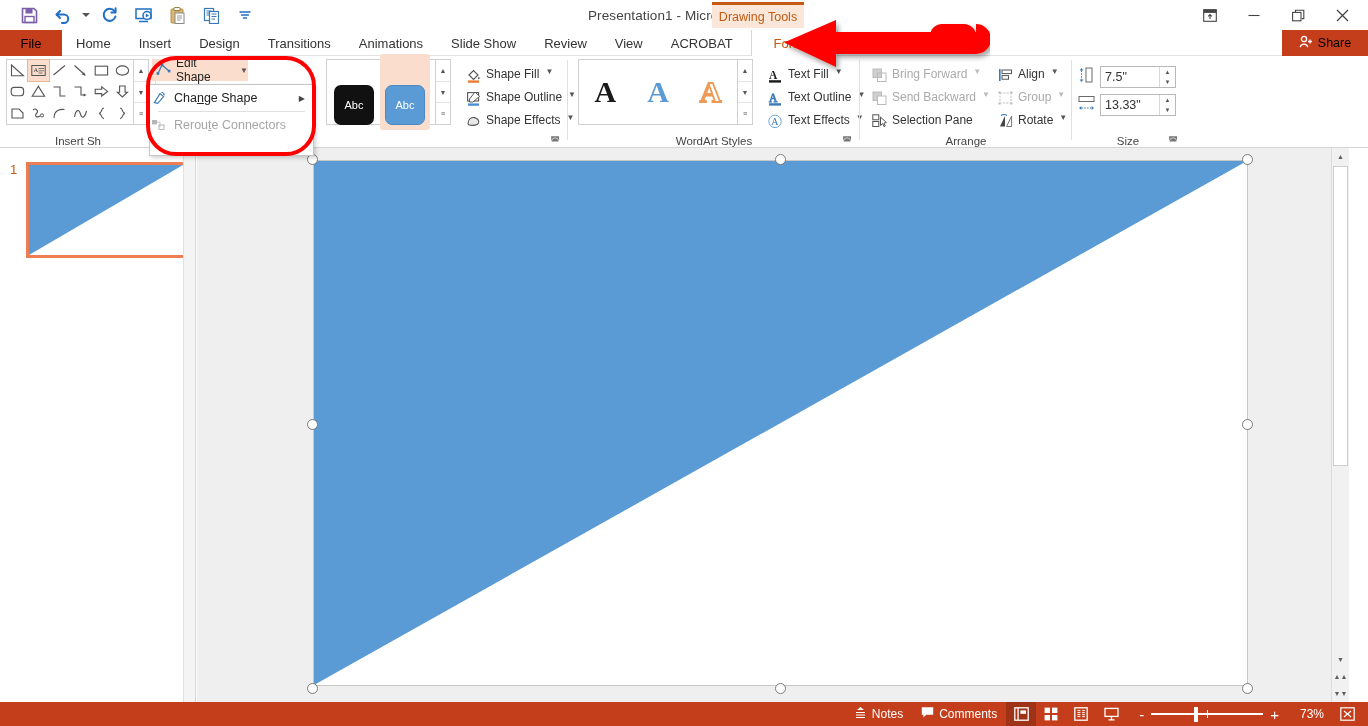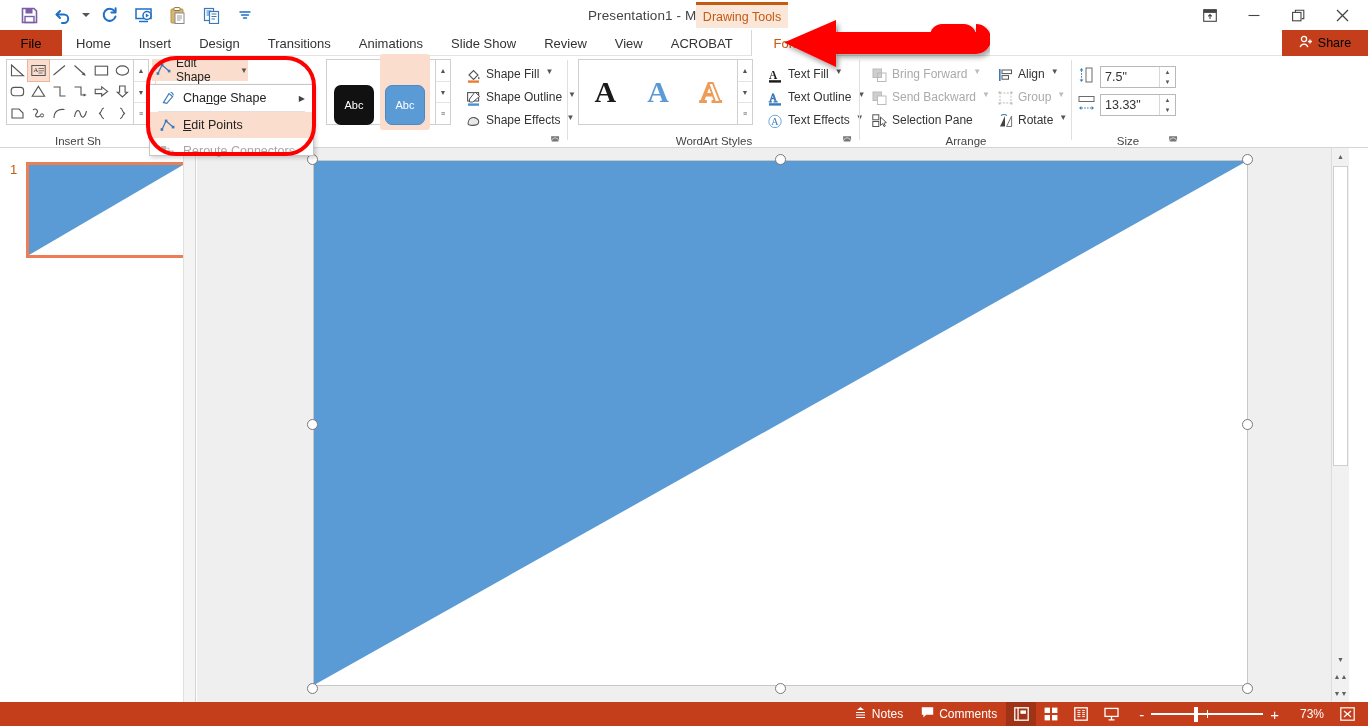--- a/index.html
+++ b/index.html
@@ -26,21 +26,21 @@
   .qat-caret { width: 12px; height: 28px; display:flex; align-items:center; justify-content:center; }
   .qat-caret svg { display:block; }
 
   .win-title {
     position: absolute; left: 0; top: 0; width: 1368px; height: 30px;
     display: flex; align-items: center; justify-content: center;
     font-size: 13.5px; color: #444; letter-spacing: 0.1px;
     pointer-events: none;
   }
   .ctx-tab-label {
-    position: absolute; left: 696px; top: 2px; width: 92px; height: 26px;
+    position: absolute; left: 712px; top: 2px; width: 92px; height: 26px;
     background: #fae7d9; color: #c55a11;
     display: flex; align-items: center; justify-content: center;
     font-size: 12.5px; border-top: 3px solid #c55a11;
   }
   .win-ctrls { position: absolute; right: 4px; top: 0; height: 30px; display: flex; align-items: center; }
   .win-btn {
     width: 44px; height: 28px; display: flex; align-items: center; justify-content: center; cursor: default;
   }
   .win-btn svg { display: block; }
 
@@ -232,21 +232,21 @@
   }
 
   
   .menu {
     position: absolute; left: 149px; top: 84px; width: 165px; height: 72px;
     background: #fff; border: 1px solid #c6c6c6; z-index: 35;
     box-shadow: 2px 2px 4px rgba(0,0,0,0.18);
   }
   .menu-item {
     height: 26px; display: flex; align-items: center; gap: 8px;
-    padding-left: 9px; font-size: 12.5px; color: #222; cursor: default; position: relative;
+    font-size: 12.5px; color: #222; cursor: default; position: relative;
   }
   .menu-item.hl { background: #fbddcd; }
   .menu-item.dis { color: #a6a6a6; }
   .menu-item .mi-ico { width: 16px; height: 16px; display: flex; align-items: center; justify-content: center; flex: 0 0 16px; }
   .menu-item .submenu-arrow { position: absolute; right: 8px; font-size: 8px; color: #444; }
   .menu-div { height: 1px; background: #e0e0e0; margin: 0 8px; }
 
   
   .editshape-btn {
     position: absolute; left: 152px; top: 59px; width: 96px; height: 22px;
@@ -711,31 +711,20 @@
       <span class="mi-ico">
         <svg width="15" height="14" viewBox="0 0 15 14">
             <path d="M3.4 11.6 L9 2.6 L12.6 5.6 L6.8 12.4 Z" fill="none" stroke="#3a7ab8" stroke-width="1.1"></path>
             <path d="M10.5 1.2 a3 3 0 0 1 2.6 3.2" fill="none" stroke="#3a7ab8" stroke-width="1.1"></path>
           </svg>
       </span>
       <span>Cha<u>n</u>ge Shape</span>
       <span class="submenu-arrow">▶</span>
     </div>
     <div class="menu-div"></div>
-    <div class="menu-item hl">
-      <span class="mi-ico">
-        <svg width="15" height="14" viewBox="0 0 15 14">
-            <path d="M2 11.5 L6 3 L13 9" fill="none" stroke="#3a7ab8" stroke-width="1.2"></path>
-            <rect x="0.6" y="10.2" width="2.6" height="2.6" fill="#3a7ab8"></rect>
-            <rect x="4.8" y="1.6" width="2.6" height="2.6" fill="#3a7ab8"></rect>
-            <rect x="11.8" y="7.8" width="2.6" height="2.6" fill="#3a7ab8"></rect>
-          </svg>
-      </span>
-      <span><u>E</u>dit Points</span>
-    </div>
     <div class="menu-item dis">
       <span class="mi-ico">
         <svg width="15" height="14" viewBox="0 0 15 14">
             <rect x="1" y="2" width="5" height="4.4" fill="#b5b5b5"></rect>
             <rect x="8" y="7" width="5" height="4.4" fill="none" stroke="#b5b5b5" stroke-width="1"></rect>
             <path d="M6 4.2 h3 v5" stroke="#c5c5c5" stroke-width="1" fill="none"></path>
           </svg>
       </span>
       <span>Rerou<u>t</u>e Connectors</span>
     </div>

